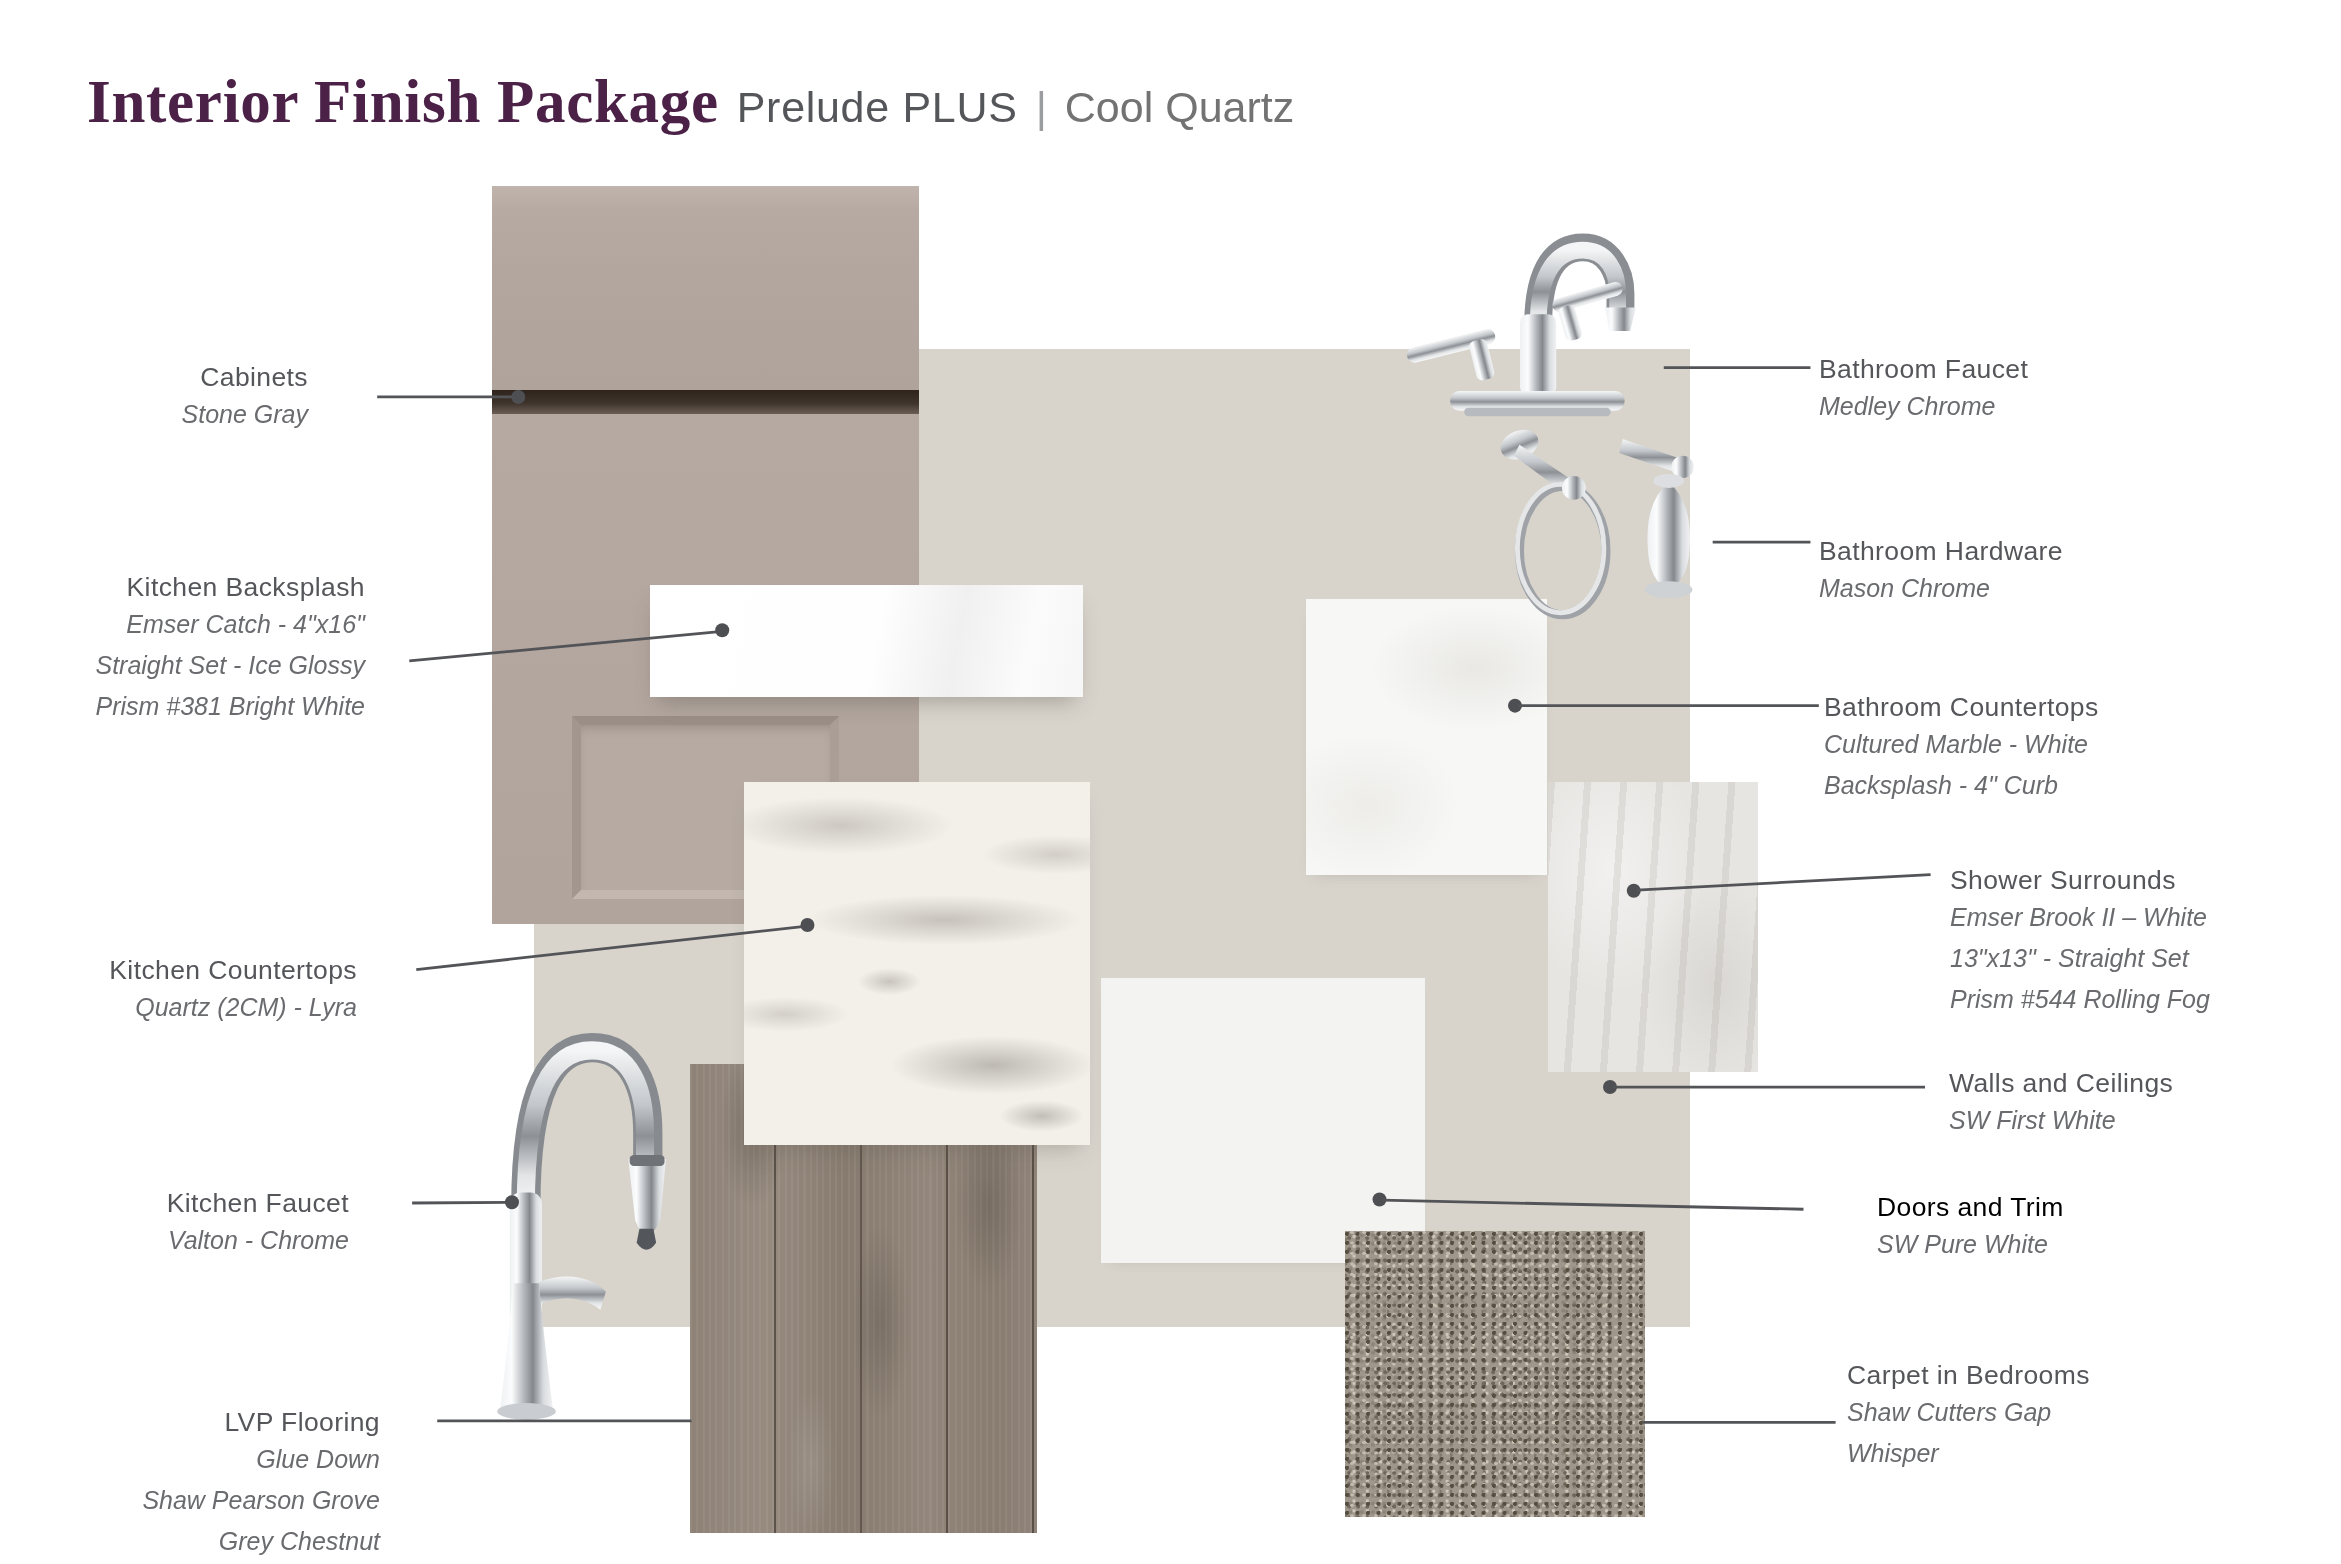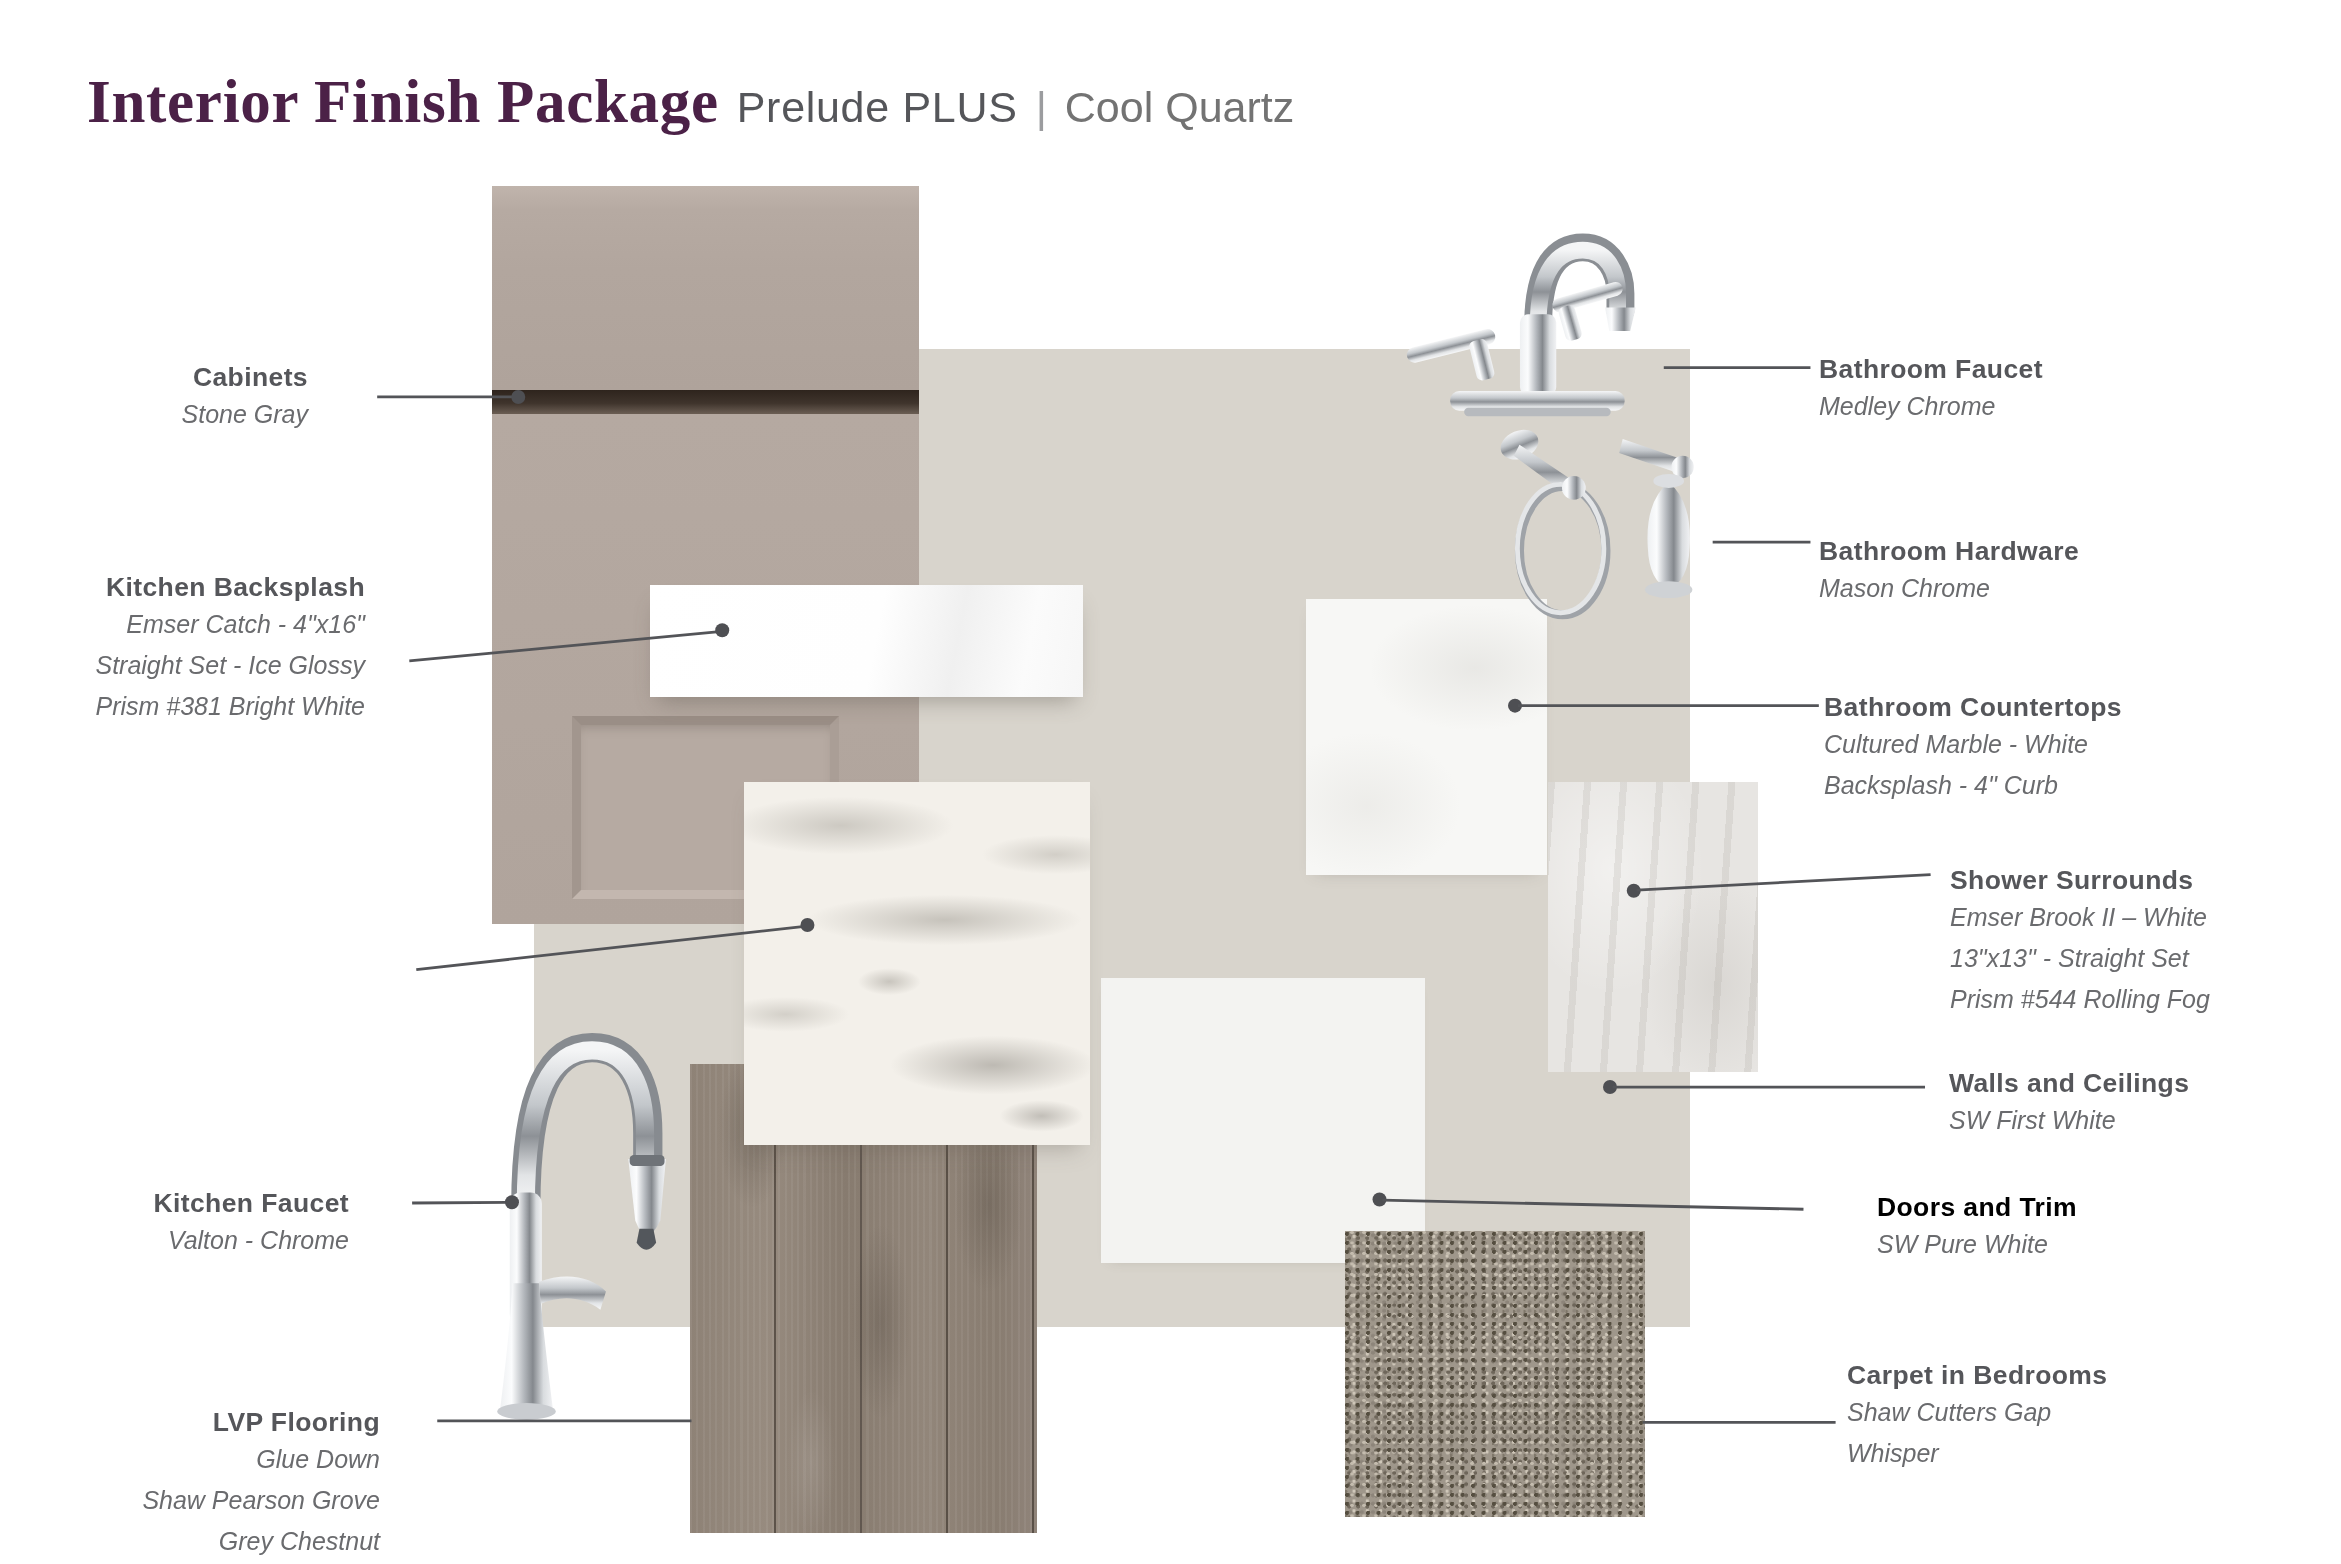--- a/index.html
+++ b/index.html
@@ -89,21 +89,21 @@
   .fixture{position:absolute;z-index:6;}
   .kitchen-faucet{left:461px;top:983px;width:230px;height:440px;}
   .bath-faucet{left:1386px;top:204px;width:307px;height:234px;}
   .bath-hardware{left:1486px;top:418px;width:258px;height:213px;}
 
   
   .leaders{position:absolute;left:0;top:0;width:2342px;height:1565px;z-index:10;pointer-events:none;}
 
   
   .label{position:absolute;z-index:11;white-space:nowrap;}
-  .label .t{font-weight:700;font-size:26.5px;color:#55565a;letter-spacing:0.4px;line-height:34px;}
+  .label .t{font-weight:400;font-size:26.5px;color:#55565a;letter-spacing:0.4px;line-height:34px;}
   .label .t.dark{color:#000000;}
   .label .s{font-style:italic;font-weight:400;font-size:25px;color:#6a6b6e;line-height:41px;}
   .label.right-align{text-align:right;}
   .label.left-align{text-align:left;}
 </style>
 </head>
 <body>
 
 <div class="board">
 
@@ -225,20 +225,24 @@
     <div class="s">Stone Gray</div>
   </div>
 
   <div class="label right-align" style="right:1938px;top:570px;">
     <div class="t">Kitchen Backsplash</div>
     <div class="s">Emser Catch - 4"x16"</div>
     <div class="s">Straight Set - Ice Glossy</div>
     <div class="s">Prism #381 Bright White</div>
   </div>
 
+  <div class="label right-align" style="right:1946px;top:953px;">
+    <div class="t">Kitchen Countertops</div>
+    <div class="s">Quartz (2CM)  - Lyra</div>
+  </div>
 
   <div class="label right-align" style="right:1954px;top:1186px;">
     <div class="t">Kitchen Faucet</div>
     <div class="s">Valton - Chrome</div>
   </div>
 
   <div class="label right-align" style="right:1923px;top:1405px;">
     <div class="t">LVP Flooring</div>
     <div class="s">Glue Down</div>
     <div class="s">Shaw Pearson Grove</div>

